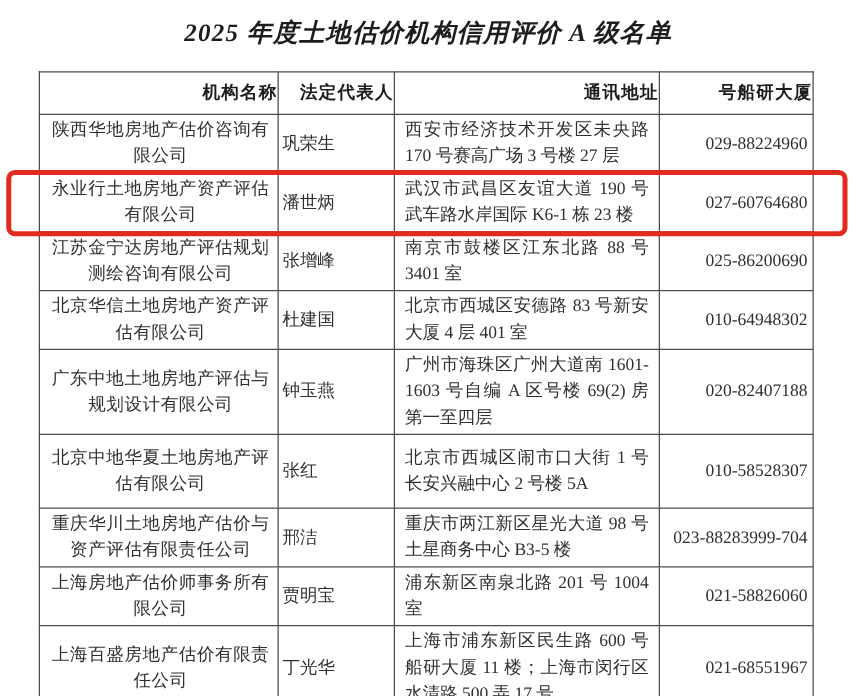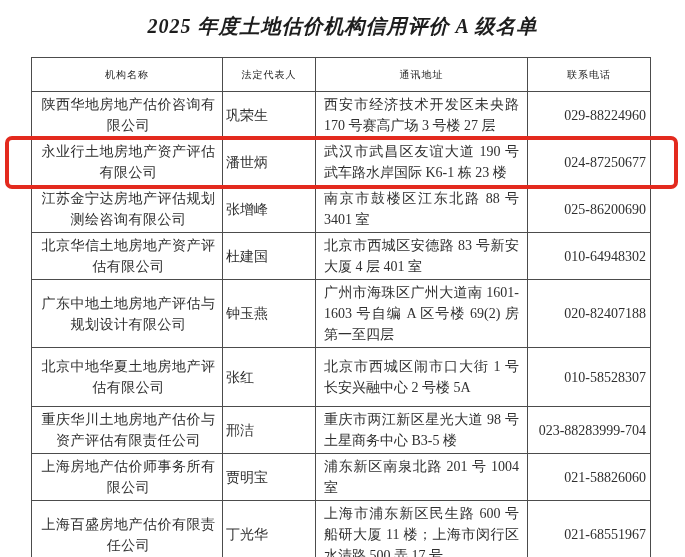--- a/index.html
+++ b/index.html
@@ -40,23 +40,23 @@
   .rating-table col.c-addr  { width: 212px; }
   .rating-table col.c-phone { width: 123px; }
   .rating-table th, .rating-table td {
     border: 1px solid #4c4c4c;
     vertical-align: middle;
     line-height: 21px;
     background: #ffffff;
   }
   .rating-table th {
     height: 34px;
-    font-size: 10px;
-    font-weight: normal;
-    text-align: center;
+    font-size: 14px;
+    font-weight: bold;
+    text-align: right;
     letter-spacing: 1px;
     color: #1d1d1d;
   }
   .cell-name  { text-align: center;  padding: 2px 4px 2px 7px; letter-spacing: 0.5px; }
   .cell-rep   { text-align: left; padding: 2px 3px; }
   .cell-addr  { text-align: justify; text-justify: inter-character; padding: 2px 8px; }
   .cell-phone { text-align: right; padding: 2px 4px; }
   
   tbody tr:nth-child(1)  td { height: 39px; }
   tbody tr:nth-child(2)  td { height: 47px; }
@@ -89,35 +89,35 @@
       <col class="c-name">
         <col class="c-rep">
         <col class="c-addr">
         <col class="c-phone">
     </colgroup>
     <thead>
       <tr>
         <th>机构名称</th>
         <th>法定代表人</th>
         <th>通讯地址</th>
-        <th>联系电话</th>
+        <th>号船研大厦</th>
       </tr>
     </thead>
     <tbody>
         <tr>
     <td class="cell-name">陕西华地房地产估价咨询有限公司</td>
     <td class="cell-rep">巩荣生</td>
     <td class="cell-addr">西安市经济技术开发区未央路 170 号赛高广场 3 号楼 27 层</td>
     <td class="cell-phone">029-88224960</td>
   </tr>
         <tr>
     <td class="cell-name">永业行土地房地产资产评估有限公司</td>
     <td class="cell-rep">潘世炳</td>
     <td class="cell-addr">武汉市武昌区友谊大道 190 号武车路水岸国际 K6-1 栋 23 楼</td>
-    <td class="cell-phone">024-87250677</td>
+    <td class="cell-phone">027-60764680</td>
   </tr>
         <tr>
     <td class="cell-name">江苏金宁达房地产评估规划测绘咨询有限公司</td>
     <td class="cell-rep">张增峰</td>
     <td class="cell-addr">南京市鼓楼区江东北路 88 号 3401 室</td>
     <td class="cell-phone">025-86200690</td>
   </tr>
         <tr>
     <td class="cell-name">北京华信土地房地产资产评估有限公司</td>
     <td class="cell-rep">杜建国</td>

